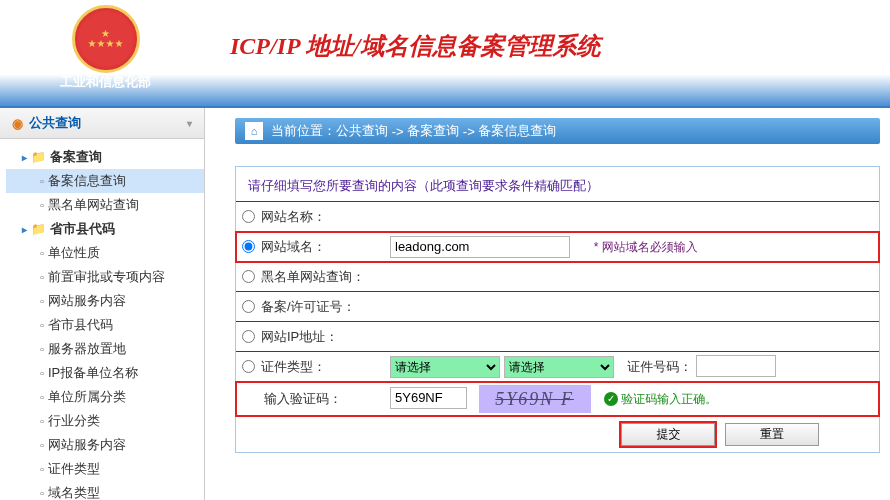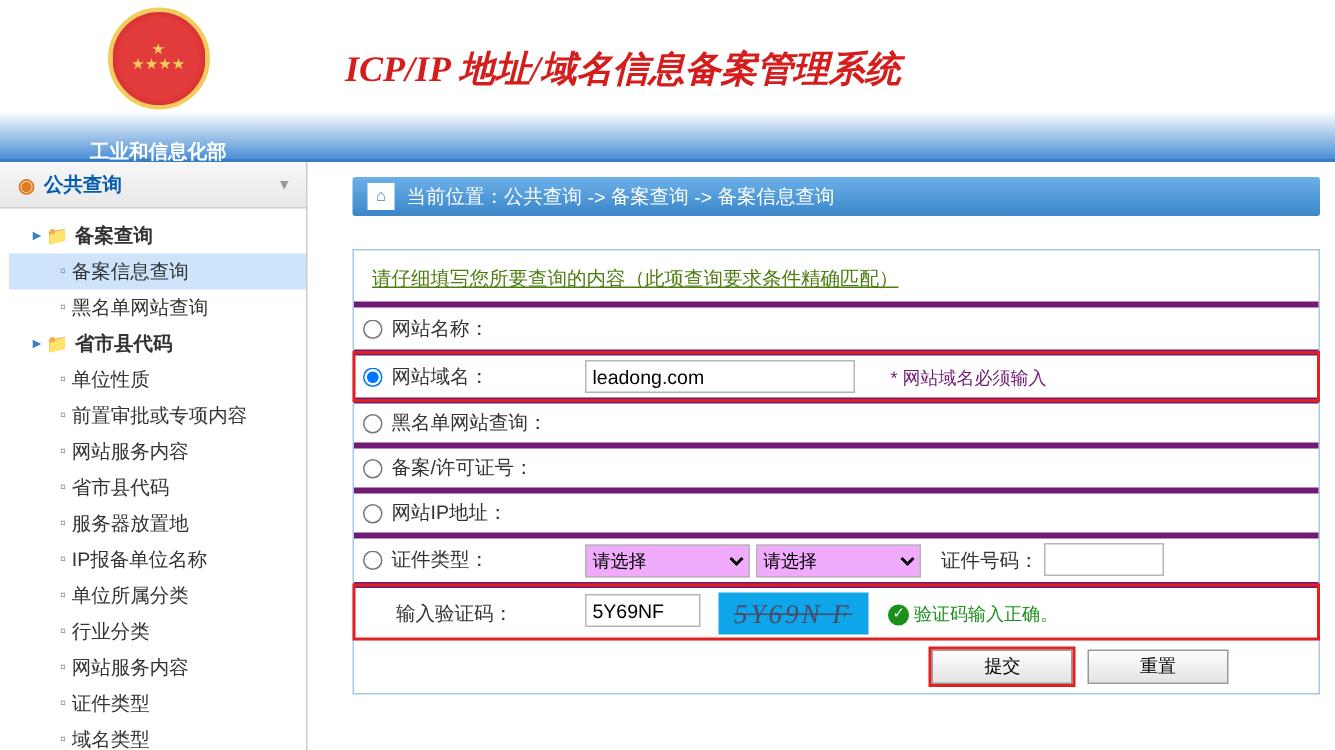--- a/index.html
+++ b/index.html
@@ -1,49 +1,49 @@
 <!DOCTYPE html>
 <html><head>
 <meta charset="utf-8">
 <style>
   * { box-sizing: border-box; margin: 0; padding: 0; }
   body { font-family: "Microsoft YaHei", Arial, sans-serif; font-size: 13px; color: #333; background: #fff; }
   .header { background: linear-gradient(to bottom, #fff 0%, #fff 70%, #4a8fd4 100%); height: 108px; position: relative; border-bottom: 2px solid #3a7cc4; }
   .emblem { position: absolute; left: 60px; top: 5px; text-align: center; }
   .emblem-circle { width: 68px; height: 68px; margin: 0 auto; border-radius: 50%; background: radial-gradient(circle, #e23b3b 60%, #c41818 100%); border: 3px solid #f4cc5e; position: relative; }
   .emblem-star { color: #f4cc5e; font-size: 10px; position: absolute; top: 50%; left: 50%; transform: translate(-50%, -50%); line-height: 1; }
-  .ministry { color: #fff; font-size: 13px; margin-top: 19px; font-weight: bold; }
+  .ministry { color: #fff; font-size: 13px; margin-top: 0; font-weight: bold; }
   .title { position: absolute; left: 230px; top: 30px; font-size: 24px; font-weight: bold; font-style: italic; color: #d41e1e; font-family: Liberation Serif, serif; }
   .layout { display: flex; }
   .sidebar { width: 205px; flex-shrink: 0; border-right: 1px solid #ccc; }
   .side-head { background: linear-gradient(#f7f7f7, #e8e8e8); border-bottom: 1px solid #ccc; padding: 6px 12px; display: flex; align-items: center; color: #035cad; font-weight: bold; cursor: pointer; }
   .side-head .toggle { color: #e27b1e; margin-right: 6px; }
   .side-head .chev { margin-left: auto; font-size: 10px; color: #999; }
   .tree { padding: 6px 0 6px 6px; }
   .tree-group { font-weight: bold; padding: 3px 0 3px 16px; display: flex; align-items: center; cursor: pointer; }
   .tree-item { padding: 3px 0 3px 34px; display: flex; align-items: center; cursor: pointer; }
   .tree-item.active { background: #cde4fb; }
   .bullet { color: #3b7fc4; margin-right: 4px; font-size: 10px; }
   .folder { color: #e8b33e; margin-right: 4px; font-size: 12px; }
   .page { color: #888; margin-right: 4px; font-size: 11px; }
   .main { flex: 1; padding: 10px 10px 10px 30px; }
   .breadcrumb { background: linear-gradient(#6cb0e8, #3a86ca); color: #fff; padding: 4px 10px; display: flex; align-items: center; font-size: 13px; border-radius: 2px; }
   .breadcrumb .home { background: #fff; color: #3a86ca; width: 18px; height: 18px; line-height: 18px; text-align: center; margin-right: 8px; font-size: 11px; }
   .panel { border: 1px solid #a8c8e8; margin-top: 22px; }
-  .instruction { color: #4d7c0f; padding: 10px 12px 6px; font-size: 13px; text-decoration: underline; }
+  .instruction { color: #4c1d95; padding: 10px 12px 6px; font-size: 13px; }
   .form-table { width: 100%; border-collapse: collapse; }
-  .form-table td { border-top: 4px solid #701a75; padding: 3px 6px; vertical-align: middle; height: 30px; }
+  .form-table td { border-top: 1px solid #701a75; padding: 3px 6px; vertical-align: middle; height: 30px; }
   .label-col { width: 148px; white-space: nowrap; }
   .label-col label { display: flex; align-items: center; }
   .label-col input[type=radio] { margin-right: 6px; }
   .text-input { border: 1px solid #b5b5b5; height: 22px; padding: 0 4px; font-size: 13px; width: 180px; }
-  .select { border: 1px solid #b5b5b5; height: 22px; width: 110px; background: #f0abfc; font-size: 12px; }
+  .select { border: 1px solid #b5b5b5; height: 22px; width: 110px; background: #86efac; font-size: 12px; }
   .required { color: #701a75; margin-left: 20px; font-size: 12px; }
   .hl-red { outline: 2px solid #e12020; outline-offset: -1px; }
-  .captcha-box { display: inline-block; width: 100px; height: 28px; background: #0ea5e9; font-style: italic; font-family: Georgia; font-size: 18px; color: #4a4a6a; text-align: center; line-height: 28px; letter-spacing: 2px; vertical-align: middle; text-decoration: line-through; margin-left: 8px; }
+  .captcha-box { display: inline-block; width: 112px; height: 28px; background: #c4b5fd; font-style: italic; font-family: Georgia; font-size: 18px; color: #4a4a6a; text-align: center; line-height: 28px; letter-spacing: 2px; vertical-align: middle; text-decoration: line-through; margin-left: 8px; }
   .ok { color: #1a8f1a; display: inline-flex; align-items: center; margin-left: 10px; font-size: 12px; }
   .ok-icon { background: #1a8f1a; color: #fff; border-radius: 50%; width: 14px; height: 14px; font-size: 10px; line-height: 14px; text-align: center; margin-right: 3px; }
   .btn-row { text-align: right; padding: 6px 60px 6px 0; border-top: 1px solid #d8e6f4; }
   .btn { background: linear-gradient(#fdfdfd, #e3e3e3); border: 1px solid #999; padding: 2px 34px; margin-left: 6px; cursor: pointer; font-size: 12px; }
   .btn.primary { outline: 2px solid #e12020; }
 </style>
 </head>
 <body>
 
 <div class="header">

